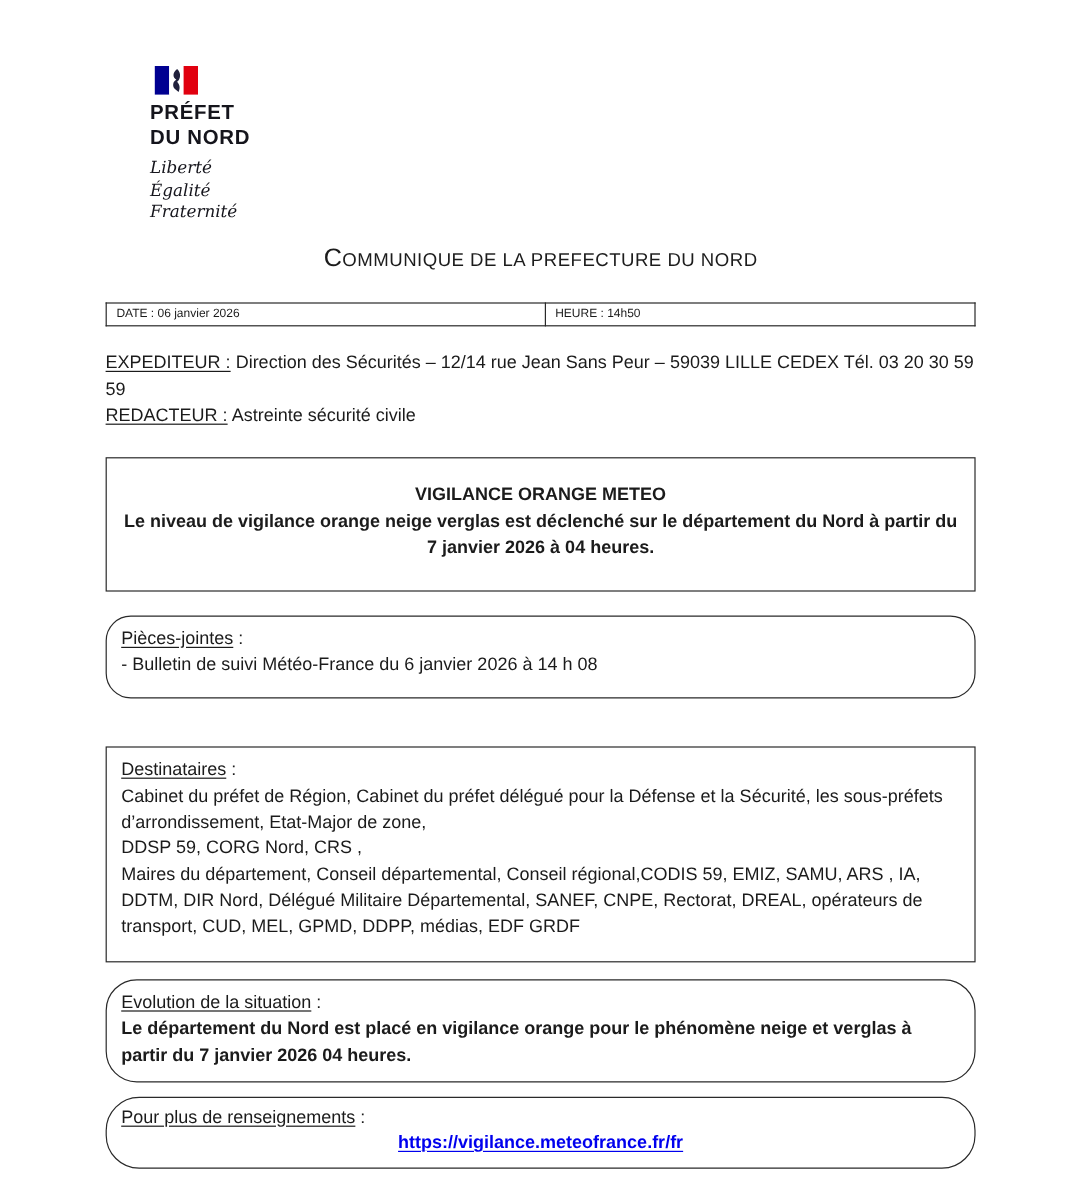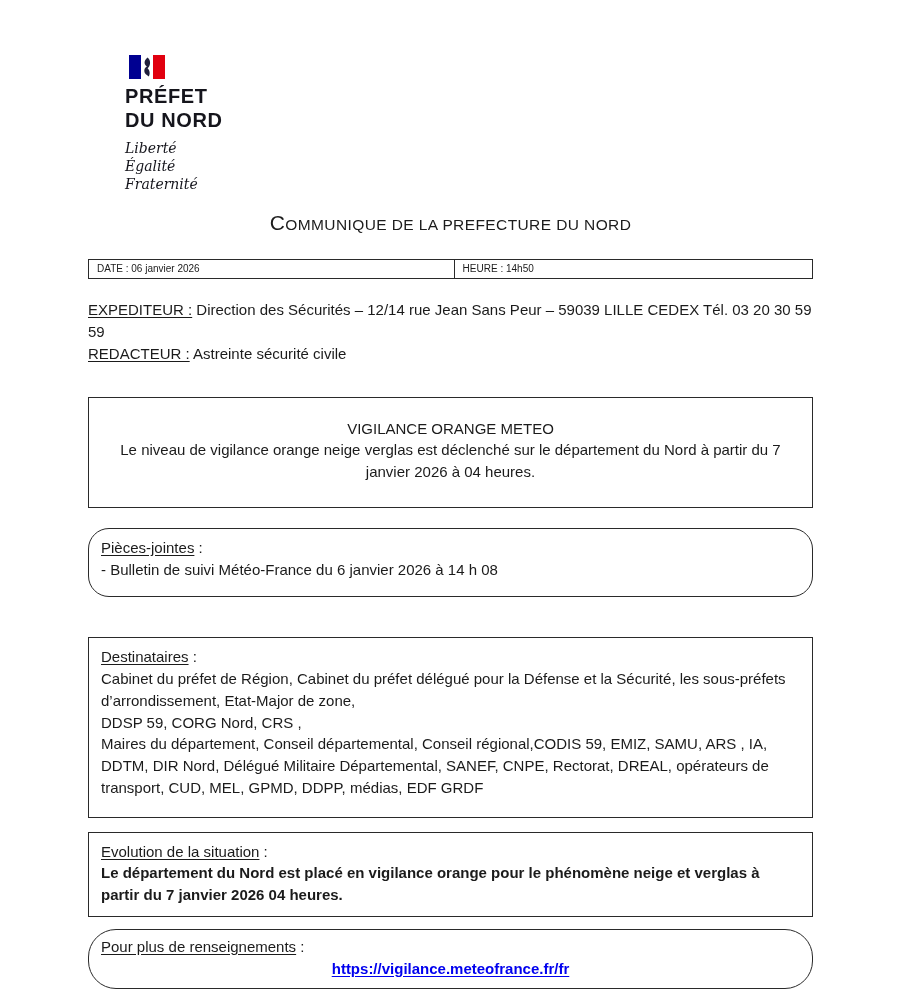--- a/index.html
+++ b/index.html
@@ -10,21 +10,21 @@
     font-family: "Liberation Sans", "DejaVu Sans", sans-serif;
     color: #1b1b1b;
     font-size: 15px;
   }
   .page { position: relative; width: 900px; height: 999px; overflow: hidden; background:#fff; }
   .content { width: 725px; margin-left: 88px; }
 
   
   .logo { padding-top: 55px; margin-left: 37px; }
   .flag { display: block; width: 38px; height: 24px; margin: 0 0 5px 3px; }
-  .logo-name { font-weight: bold; font-size: 20px; letter-spacing: 0.6px; line-height: 1.22; color: #15151c; }
+  .logo-name { font-weight: bold; font-size: 17px; letter-spacing: 0.6px; line-height: 1.22; color: #15151c; }
   .motto {
     margin-top: 6px;
     font-family: "DejaVu Serif", serif;
     font-style: italic;
     font-size: 14px; line-height: 1.3; color: #15151c;
   }
 
   
   .title {
     margin: 18px 0 0 0;
@@ -44,24 +44,24 @@
   
   .sender { margin-top: 20px; line-height: 1.45; }
   .sender p { margin: 0; }
   .u { text-decoration: underline; text-underline-offset: 2px; }
   .sp { white-space: pre-wrap; }
 
   
   .box { border: 1px solid #2a2a2a; line-height: 1.45; padding: 8px 12px; }
   .box p { margin: 0; }
 
-  .vigilance { margin-top: 32px; padding: 20px 14px 24px 14px; text-align: center; }
+  .vigilance { margin-top: 24px; padding: 20px 14px 24px 14px; text-align: center; font-weight: bold; }
   .attachments { margin-top: 20px; padding: 8px 12px 16px 12px; border-radius: 21px; }
   .recipients { margin-top: 40px; padding: 8px 12px 18px 12px; }
-  .evolution { margin-top: 14px; padding: 8px 12px 10px 12px; }
+  .evolution { margin-top: 14px; padding: 8px 12px 10px 12px; border-radius: 26px; }
   .evolution .bold-body { font-weight: bold; }
   .infobox { margin-top: 12px; padding: 6px 12px 9px 12px; border-radius: 28px; }
   .link-row { text-align: center; }
   .link {
     color: #0000EE;
     font-weight: bold;
     text-decoration: underline;
     text-underline-offset: 2px;
     cursor: pointer;
   }

